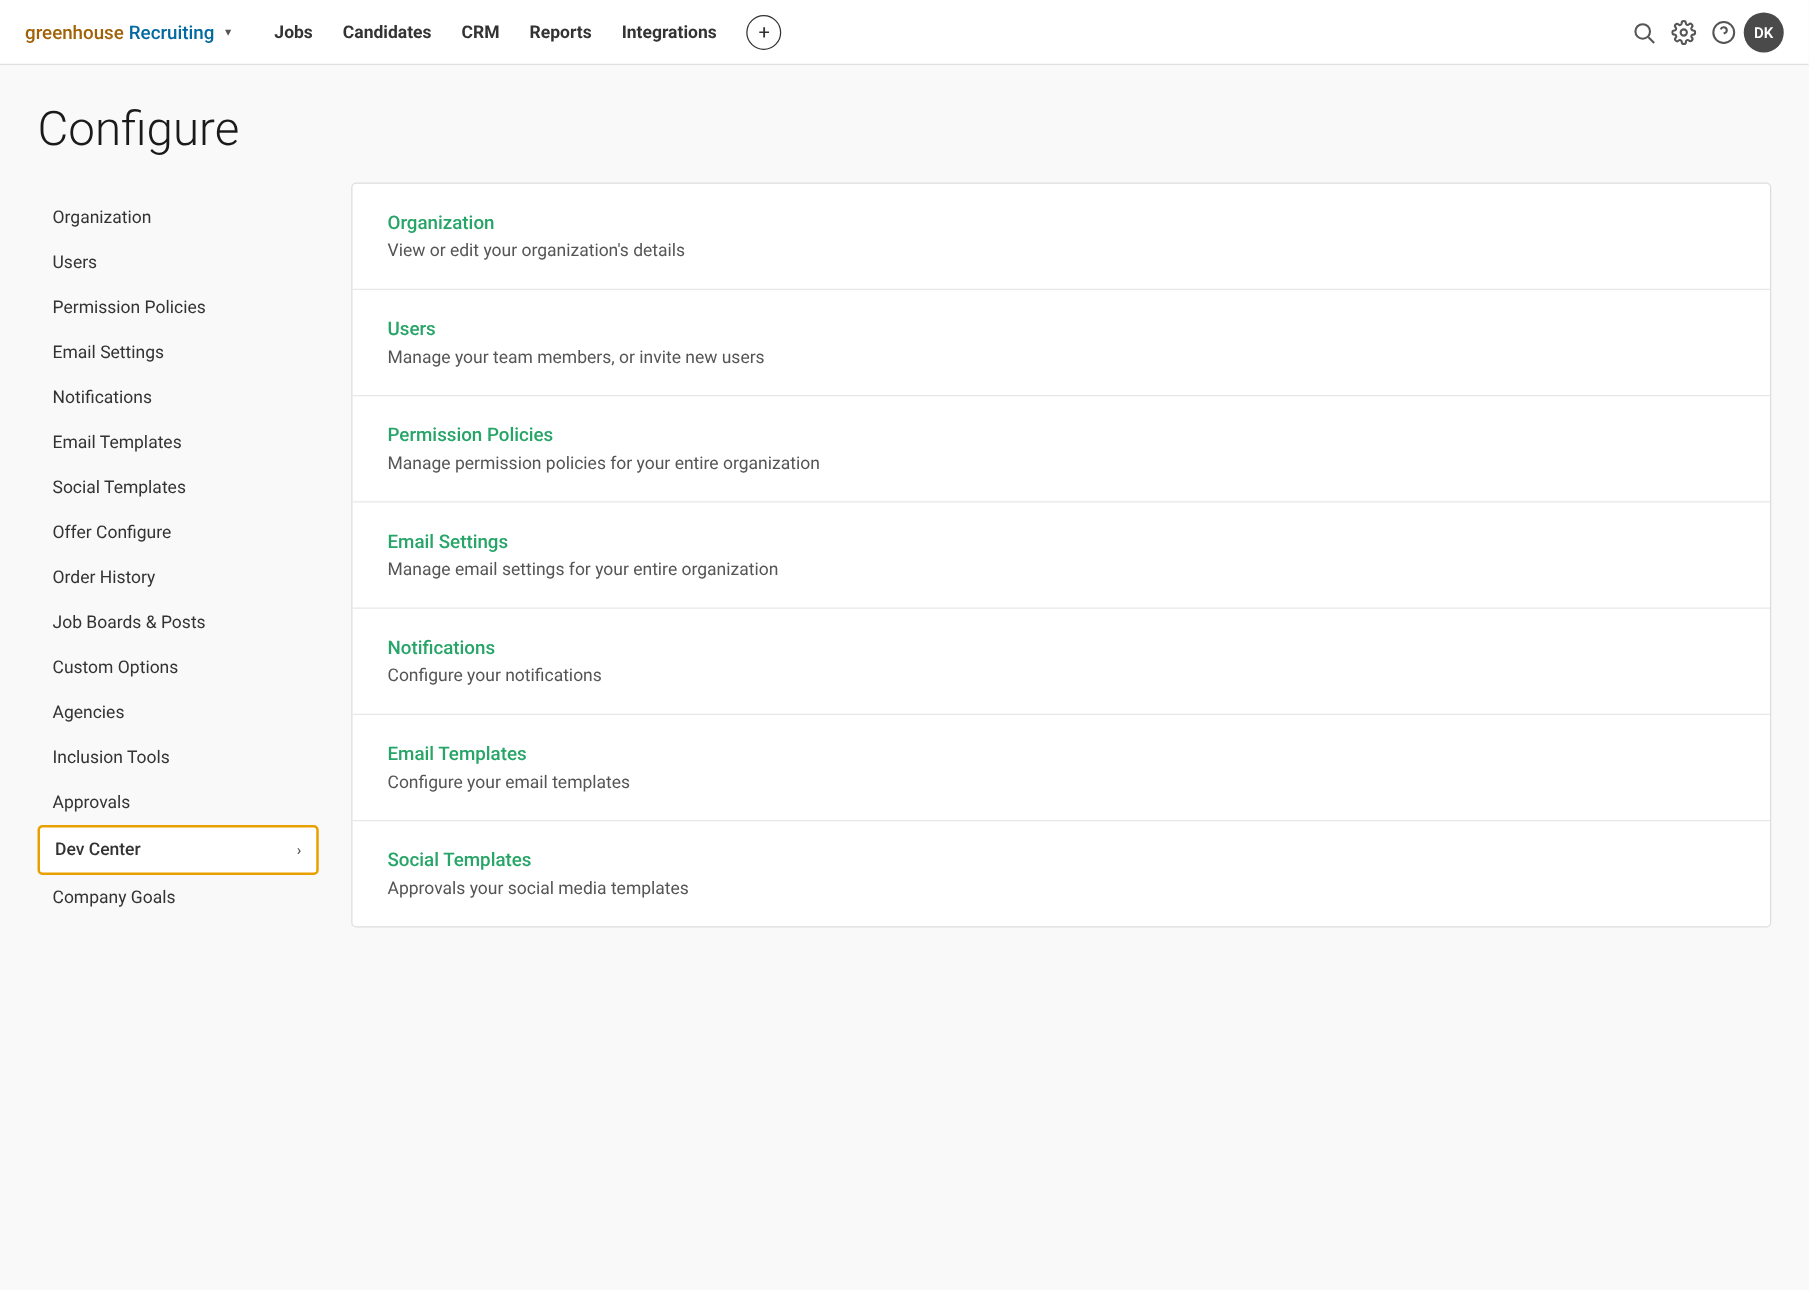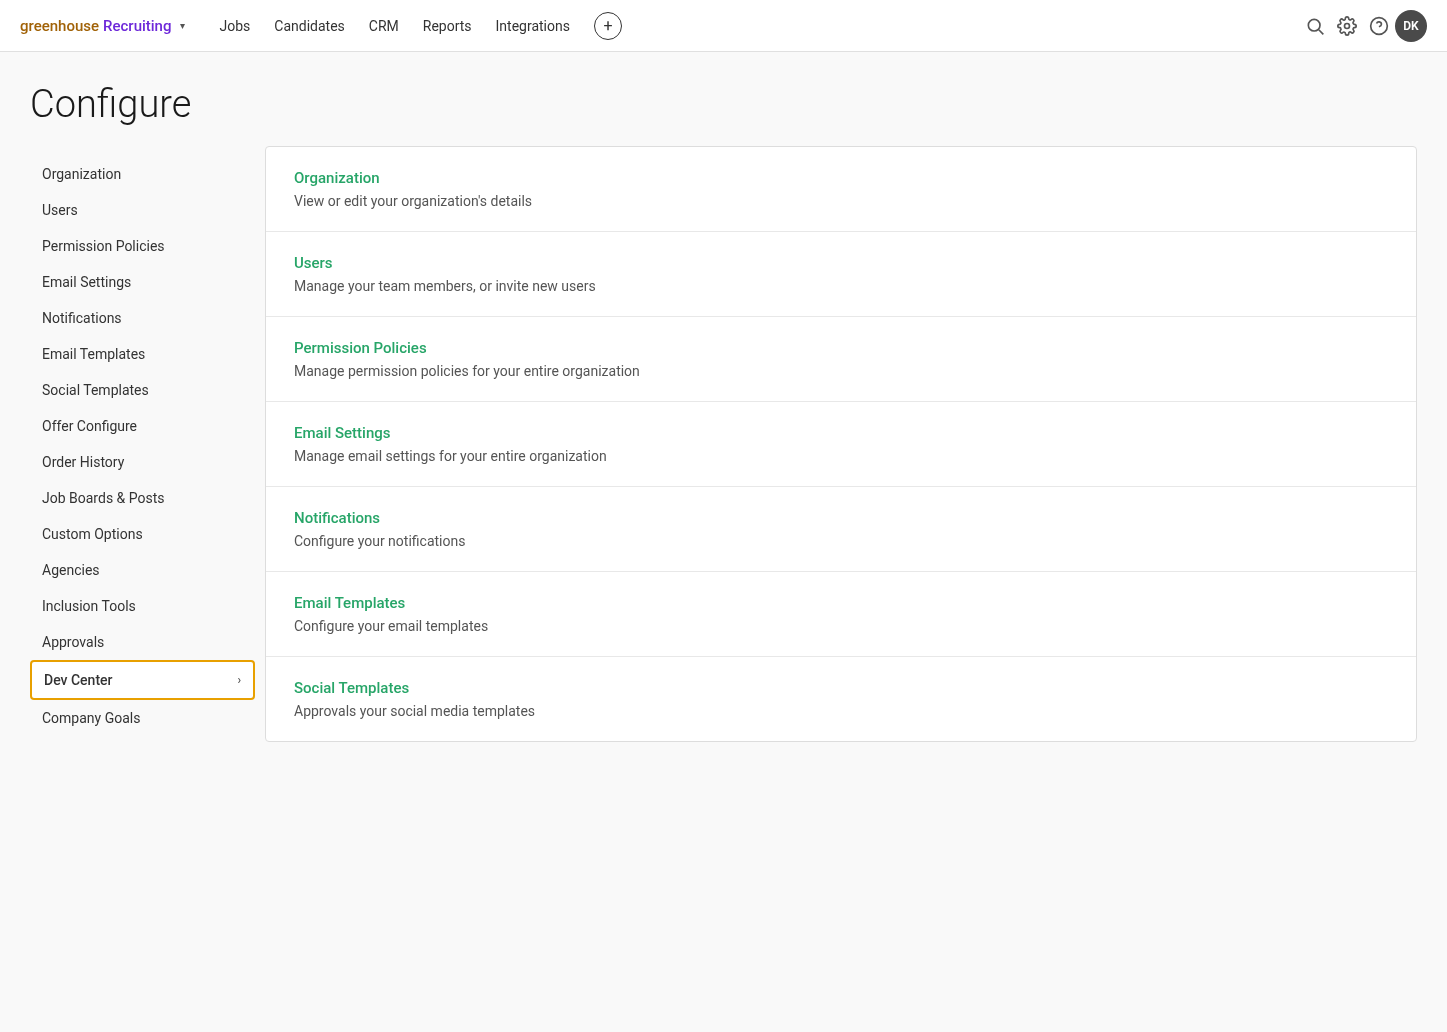--- a/index.html
+++ b/index.html
@@ -25,41 +25,41 @@
     .nav-logo {
       display: flex;
       align-items: center;
       gap: 4px;
       font-size: 15px;
       font-weight: 500;
       color: #333;
       margin-right: 30px;
     }
     .nav-logo .logo-greenhouse { color: #a16207; }
-    .nav-logo .logo-recruiting { color: #6d28d9; }
+    .nav-logo .logo-recruiting { color: #0369a1; }
     .nav-logo .chevron-down {
       width: 14px;
       height: 14px;
       display: inline-flex;
       align-items: center;
       justify-content: center;
       color: #555;
       font-size: 10px;
     }
     .nav-links {
       display: flex;
       align-items: center;
       gap: 24px;
       flex: 1;
     }
     .nav-links a {
       text-decoration: none;
       color: #333;
       font-size: 14px;
-      font-weight: 400;
+      font-weight: 700;
     }
     .nav-plus {
       width: 28px;
       height: 28px;
       border: 1.5px solid #333;
       border-radius: 50%;
       display: flex;
       align-items: center;
       justify-content: center;
       font-size: 16px;
@@ -103,21 +103,21 @@
     .page-title {
       font-size: 38px;
       font-weight: 300;
       color: #1a1a1a;
     }
 
     
     .main-layout {
       display: flex;
       padding: 0 30px 40px 30px;
-      gap: 0;
+      gap: 16px;
       justify-content: center;
     }
 
     
     .sidebar {
       width: 225px;
       flex-shrink: 0;
       padding-top: 10px;
     }
     .sidebar-item {

